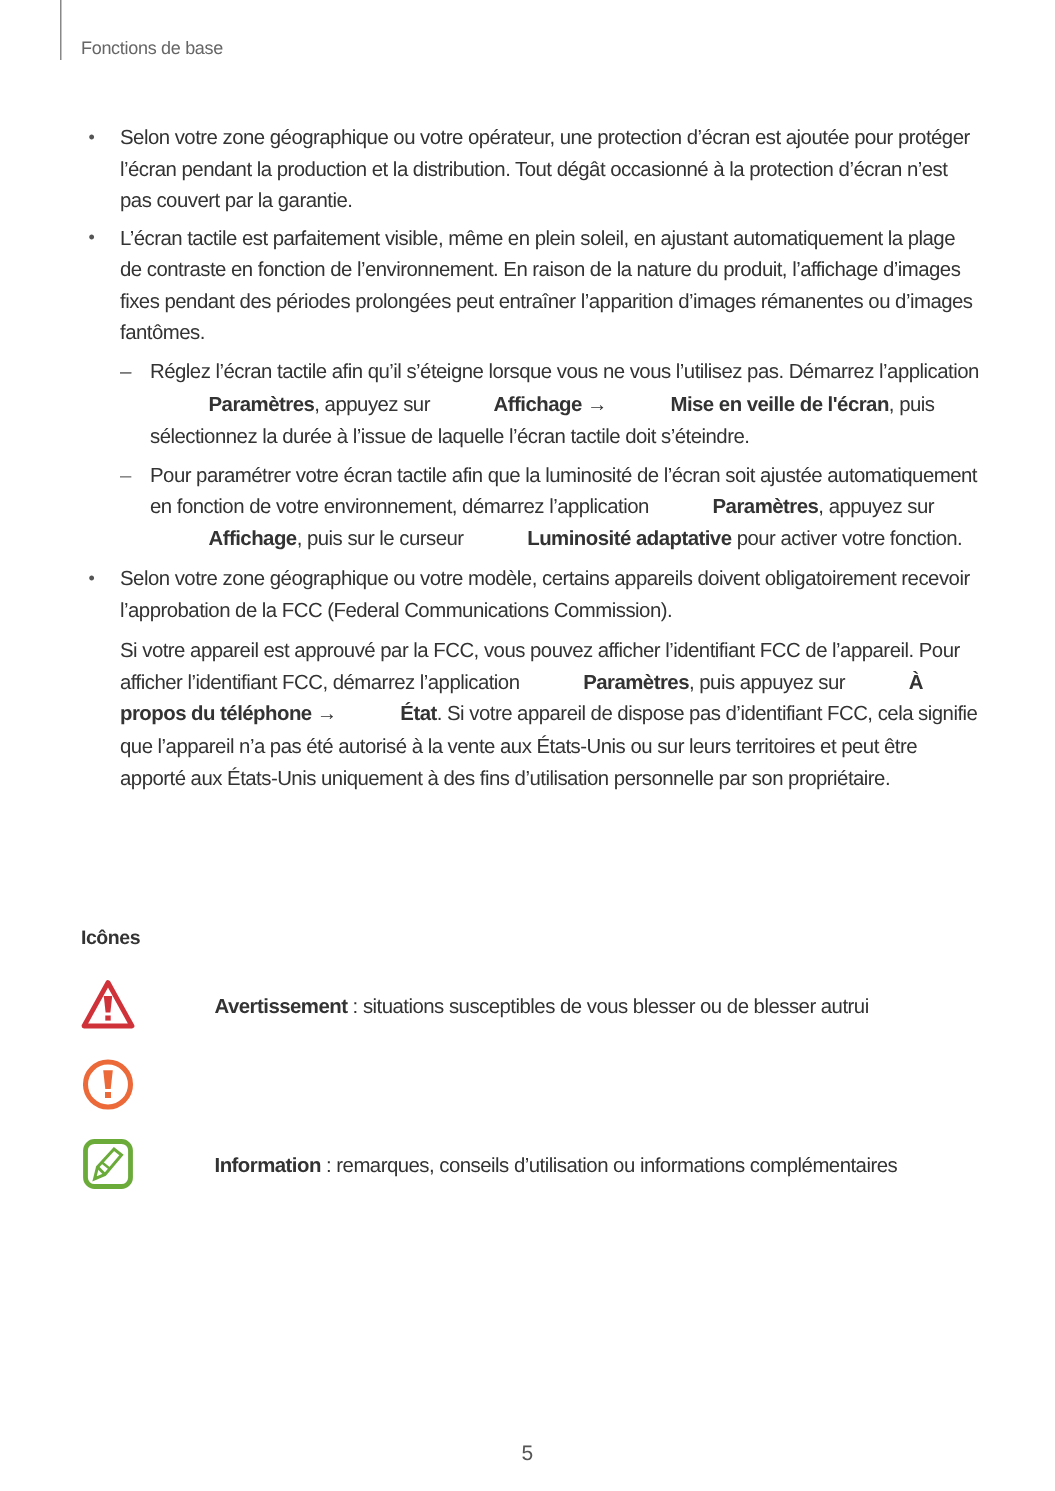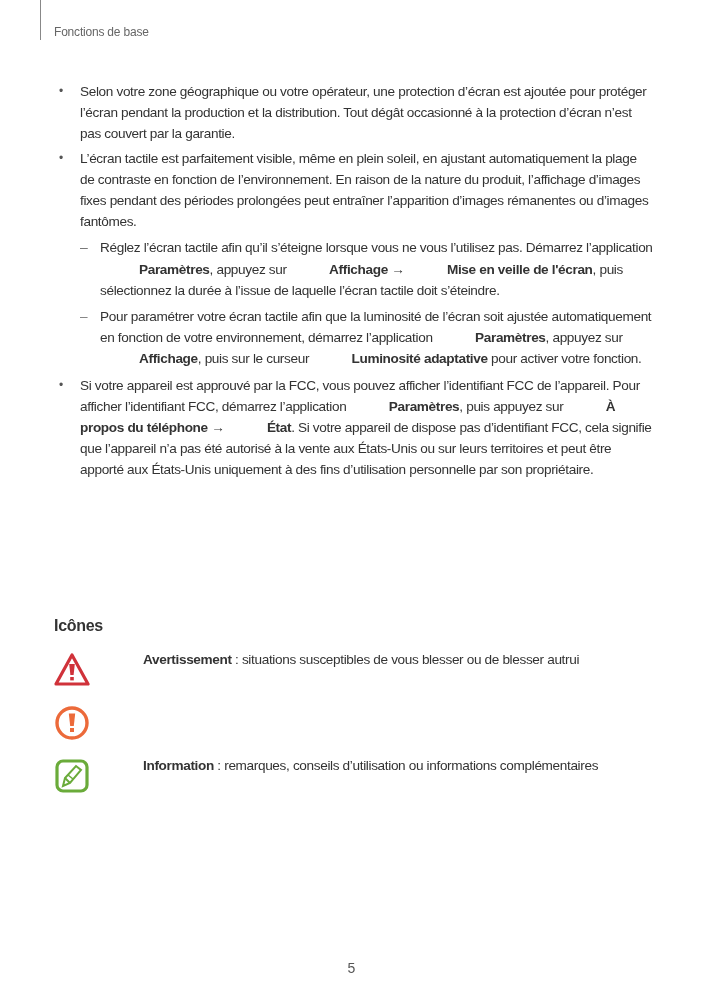--- a/index.html
+++ b/index.html
@@ -15,23 +15,23 @@
   .bullet .dot { position: absolute; left: 5px; top: 0; font-size: 12px; color: #555; }
   .bullet p { margin: 0; }
   .bullet p + p { margin-top: 6px; }
   .b1 { margin-bottom: 3px; }
   .b2 { margin-bottom: 5px; }
   .sub { position: relative; padding-left: 46px; margin: 0 0 5px 0; }
   .sub .dash { position: absolute; left: 26px; top: 0; color: #777; }
   .b3 { margin-top: 2px; }
   strong { font-weight: bold; color: #333; padding-left: 39px; }
 
-  .section-title { position: absolute; left: 54px; top: 617px; font-size: 16px; font-weight: bold; color: #333; letter-spacing: -0.3px; }
+  .section-title { position: absolute; left: 54px; top: 617px; font-size: 13px; font-weight: bold; color: #333; letter-spacing: -0.3px; }
 
-  .icon-row { position: absolute; left: 54px; width: 620px; height: 36px; display: flex; }
+  .icon-row { position: absolute; left: 54px; width: 620px; height: 36px; display: flex; align-items: center; }
   .icon-row .ico { width: 36px; height: 36px; margin-right: 14px; flex: none; }
   .icon-row .txt { font-size: 13.6px; letter-spacing: -0.35px; color: #333; }
   .row1 { top: 652px; }
   .row2 { top: 705px; }
   .row3 { top: 758px; }
 
   .page-number { position: absolute; left: 0; width: 703px; top: 960px; text-align: center; font-size: 14px; color: #555; }
 </style>
 </head>
 <body>
@@ -60,20 +60,21 @@
     <span>Réglez l’écran tactile afin qu’il s’éteigne lorsque vous ne vous l’utilisez pas. Démarrez l’application </span><strong>Paramètres</strong><span>, appuyez sur </span><strong>Affichage</strong><span> → </span><strong>Mise en veille de l'écran</strong><span>, puis sélectionnez la durée à l’issue de laquelle l’écran tactile doit s’éteindre.</span>
   </div>
 
   <div class="sub">
     <span class="dash">–</span>
     <span>Pour paramétrer votre écran tactile afin que la luminosité de l’écran soit ajustée automatiquement en fonction de votre environnement, démarrez l’application </span><strong>Paramètres</strong><span>, appuyez sur </span><strong>Affichage</strong><span>, puis sur le curseur </span><strong>Luminosité adaptative</strong><span> pour activer votre fonction.</span>
   </div>
 
   <div class="bullet b3">
     <span class="dot">•</span>
+    <p>Selon votre zone géographique ou votre modèle, certains appareils doivent obligatoirement recevoir l’approbation de la FCC (Federal Communications Commission).</p>
     <p><span>Si votre appareil est approuvé par la FCC, vous pouvez afficher l’identifiant FCC de l’appareil. Pour afficher l’identifiant FCC, démarrez l’application </span><strong>Paramètres</strong><span>, puis appuyez sur </span><strong>À propos du téléphone</strong><span> → </span><strong>État</strong><span>. Si votre appareil de dispose pas d’identifiant FCC, cela signifie que l’appareil n’a pas été autorisé à la vente aux États-Unis ou sur leurs territoires et peut être apporté aux États-Unis uniquement à des fins d’utilisation personnelle par son propriétaire.</span></p>
   </div>
 </div>
 
 <div class="section-title">Icônes</div>
 
 <div class="icon-row row1">
   <svg class="ico" viewBox="0 0 36 36">
     <path d="M18 3 L34 32 L2 32 Z" fill="none" stroke="#d0323a" stroke-width="3.2" stroke-linejoin="round"></path>
     <path d="M15.2 12 L20.8 12 L19.6 23 L16.4 23 Z" fill="#d0323a"></path>

